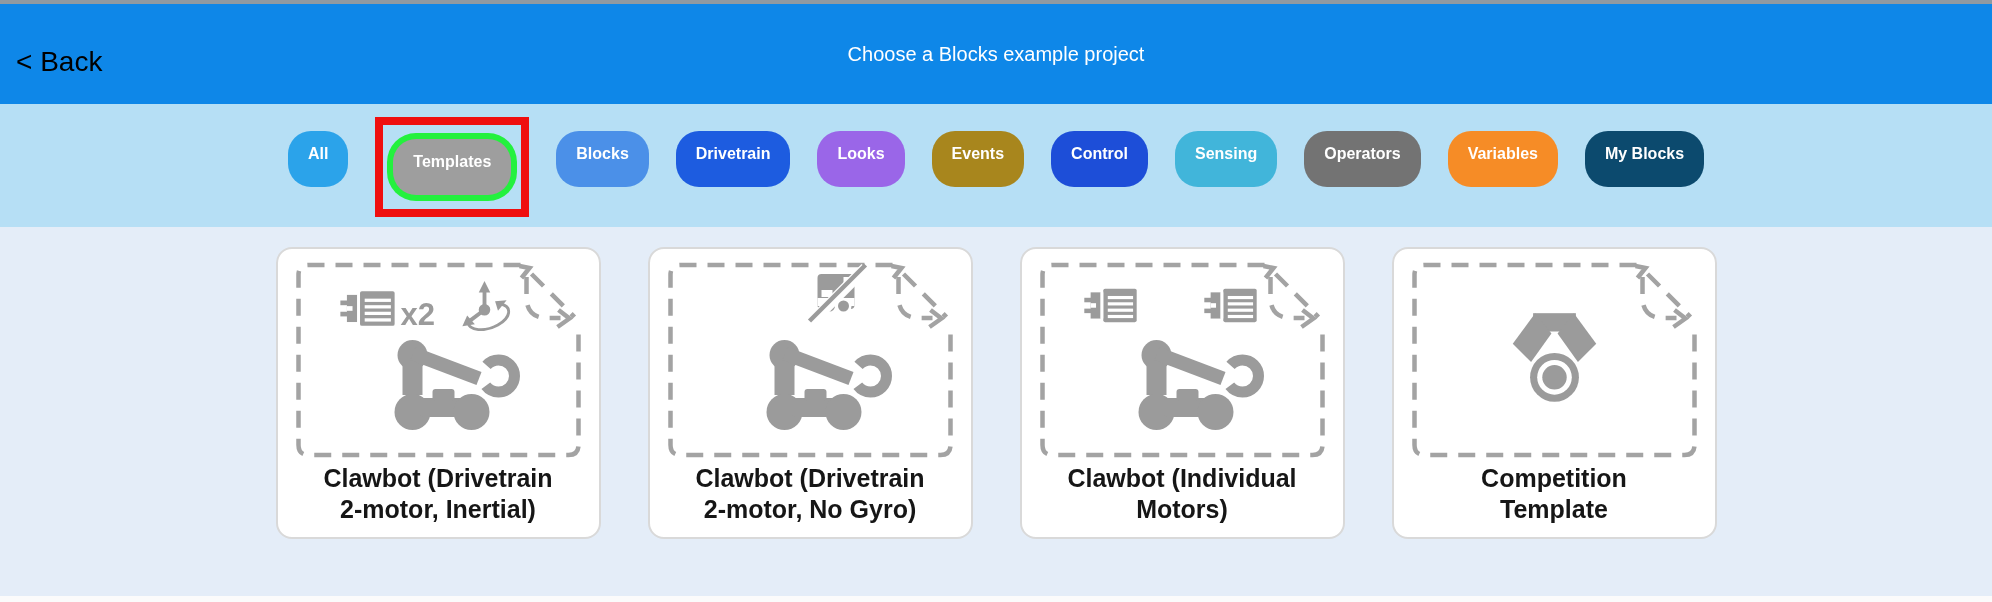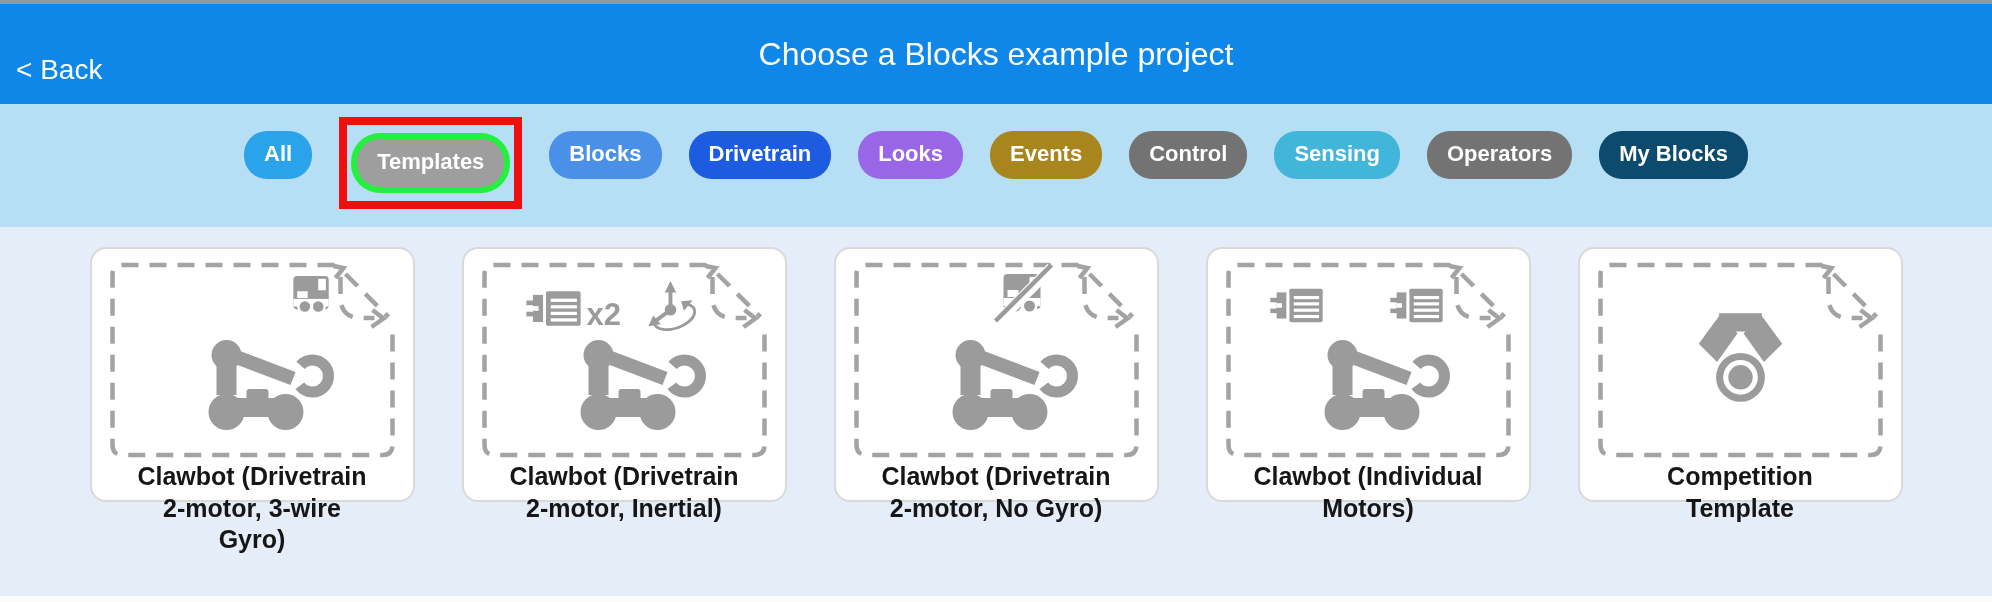--- a/index.html
+++ b/index.html
@@ -2,35 +2,35 @@
 <html><head>
 <meta charset="utf-8">
 <style>
   * { margin:0; padding:0; box-sizing:border-box; }
   html,body { width:1992px; height:602px; overflow:hidden; background:#e4edf8; font-family:"Liberation Sans", sans-serif; }
 
   
   .titlebar { height:104px; background:#0e87e8; position:relative; }
   .titlebar-strip { height:4px; background:#8f9aa2; }
   .titlebar-inner { height:100px; display:flex; align-items:center; justify-content:center; position:relative; }
-  .back-btn { position:absolute; left:16px; top:16px; height:100%; display:flex; align-items:center;
-              color:#ffffff; font-size:28px; cursor:pointer; }
-  .page-title { color:#ffffff; font-size:32px; }
+  .back-btn { position:absolute; left:16px; top:8px; height:100%; display:flex; align-items:center;
+              color:#000000; font-size:28px; cursor:pointer; }
+  .page-title { color:#ffffff; font-size:20px; }
 
   
   .filter-band { height:123px; background:#b6dff5; display:flex; justify-content:center;
                  align-items:flex-start; padding-top:27px; gap:27px; }
   .pill-wrap { flex:0 0 auto; }
-  .pill { display:block; height:48px; line-height:45px; padding:0 20px; border-radius:23px;
-          color:#ffffff; font-size:22px; font-weight:bold; white-space:nowrap; cursor:pointer; }
+  .pill { display:block; height:56px; line-height:45px; padding:0 20px; border-radius:23px;
+          color:#ffffff; font-size:16px; font-weight:bold; white-space:nowrap; cursor:pointer; }
   .pill-wrap.annotated { border:8px solid #1d4ed8; padding:14px 10px; margin-top:-14px; }
 
   
   .cards-area { padding-top:20px; display:flex; justify-content:center; gap:47px; }
-  .card { width:325px; height:255px; background:#ffffff; border:2px solid #d9d9d9; border-radius:16px;
+  .card { width:325px; height:292px; background:#ffffff; border:2px solid #d9d9d9; border-radius:16px;
           padding:12px 12px 0 12px; display:flex; flex-direction:column; cursor:pointer; }
   .thumb { width:297px; height:200px; flex:0 0 auto; }
   .card-label { flex:1; display:flex; align-items:center; justify-content:center; text-align:center;
                 font-size:25px; font-weight:bold; color:#161616; line-height:1.26; padding:0 24px 10px 24px; }
 
   .dash { stroke:#a3a3a3; stroke-width:4.5; stroke-dasharray:17 11; fill:none; }
   .solid { stroke:#a3a3a3; stroke-width:4.5; fill:none; }
   .ic { fill:#9b9b9b; }
   .ic-w { fill:#ffffff; }
   .x2-label { fill:#9b9b9b; font-size:31px; font-weight:bold; font-family:"Liberation Sans", sans-serif; }
@@ -125,56 +125,41 @@
 
   <div class="pill-wrap">
     <span class="pill" style="background: rgb(154, 102, 232);">Looks</span>
   </div>
 
   <div class="pill-wrap">
     <span class="pill" style="background: rgb(168, 134, 29);">Events</span>
   </div>
 
   <div class="pill-wrap">
-    <span class="pill" style="background: #737373;">Control</span>
+    <span class="pill" style="background: #1d4ed8;">Control</span>
   </div>
 
   <div class="pill-wrap">
     <span class="pill" style="background: rgb(65, 181, 218);">Sensing</span>
   </div>
 
   <div class="pill-wrap">
     <span class="pill" style="background: #737373;">Operators</span>
   </div>
 
+  <div class="pill-wrap">
+    <span class="pill" style="background: rgb(246, 140, 38);">Variables</span>
+  </div>
 
   <div class="pill-wrap">
     <span class="pill" style="background: #0c4a6e;">My Blocks</span>
   </div>
 </div>
 
 <div class="cards-area">
-  <div class="card">
-    <svg class="thumb" viewBox="0 0 296 200">
-      <g>
-        <path class="dash" d="M230,4 H18 Q8,4 8,14 V184 Q8,194 18,194 H278 Q288,194 288,184 V68"></path>
-        <path class="dash" d="M241,13 L284,56"></path>
-        <path class="dash" d="M236,16 V36 Q236,57 257,57 H270"></path>
-        <path class="solid" d="M231,17 L239,7 L229,5"></path>
-        <path class="solid" d="M268,49 L279,57.5 L267,66"></path>
-      </g>
-
-      <g>
-        <use href="#sym-gyro" x="186" y="14" width="44" height="44"></use>
-        <use href="#sym-clawbot" x="92" y="74" width="140" height="100"></use>
-      </g>
-
-    </svg>
-    <div class="card-label">Clawbot (Drivetrain 2-motor, 3-wire Gyro)</div>
-  </div>
 
   <div class="card">
     <svg class="thumb" viewBox="0 0 296 200">
       <g>
         <path class="dash" d="M230,4 H18 Q8,4 8,14 V184 Q8,194 18,194 H278 Q288,194 288,184 V68"></path>
         <path class="dash" d="M241,13 L284,56"></path>
         <path class="dash" d="M236,16 V36 Q236,57 257,57 H270"></path>
         <path class="solid" d="M231,17 L239,7 L229,5"></path>
         <path class="solid" d="M268,49 L279,57.5 L267,66"></path>
       </g>

